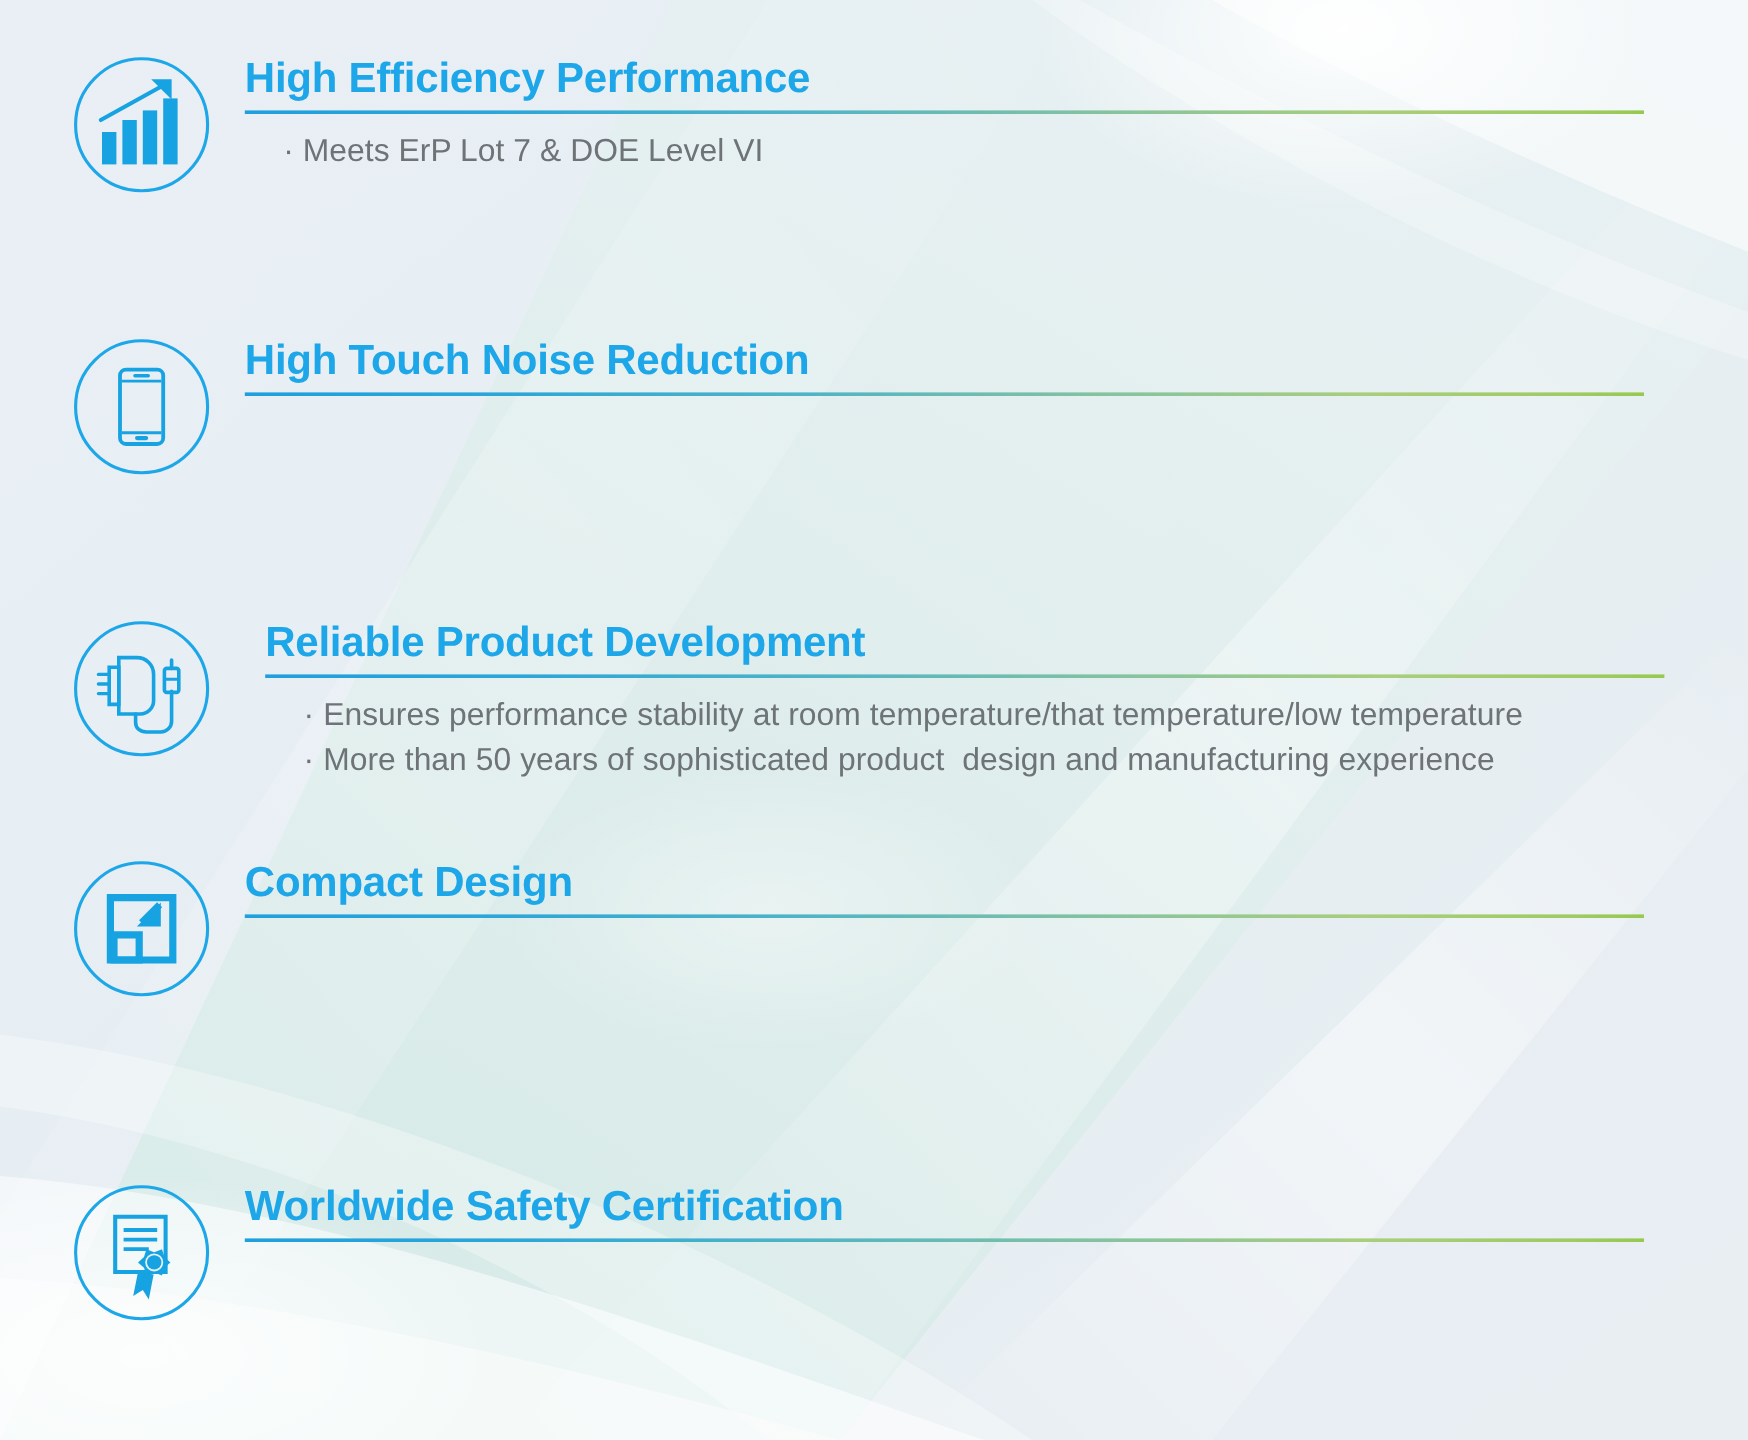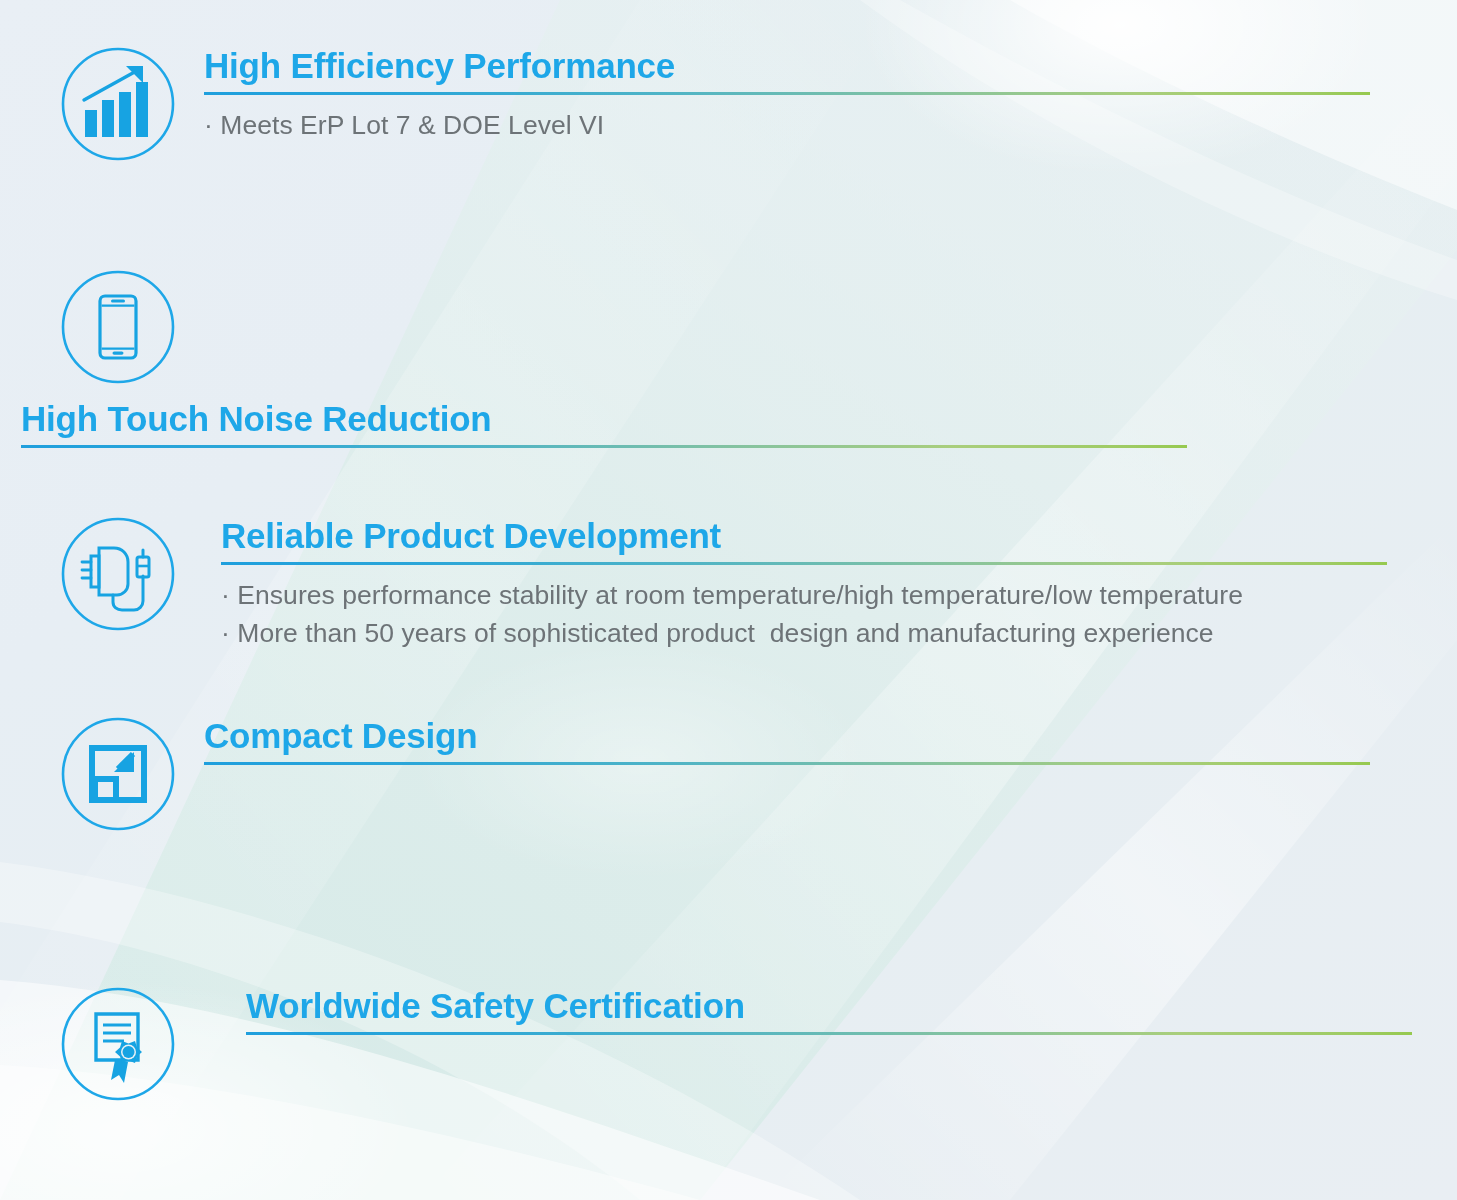--- a/index.html
+++ b/index.html
@@ -82,20 +82,21 @@
         #2ba6d8 18%,
         #4fb4c6 40%,
         #86c39f 62%,
         #a9ce7c 80%,
         #9ecb63 95%,
         #96c94f 100%);
   }
 
   .bullets {
     margin-top: 12px;
+    margin-left: 32px;
   }
 
   .bullet {
     color: #6d7377;
     font-size: 26.5px;
     line-height: 1.42;
     letter-spacing: 0.05px;
     text-indent: -14px;
     padding-left: 14px;
     white-space: pre-wrap;
@@ -173,21 +174,21 @@
     </div>
     <div class="feature-body">
       <div class="feature-title">High Efficiency Performance</div>
       <div class="divider" style="width:1166px;"></div>
       <div class="bullets">
         <div class="bullet">· Meets ErP Lot 7 &amp; DOE Level VI</div>
       </div>
     </div>
   </div>
 
-  <div class="feature" style="top:267px;flex-direction:column;">
+  <div class="feature" style="top:279px;">
     <div class="icon-wrap">
       <svg class="icon-circle" viewBox="0 0 120 120" xmlns="http://www.w3.org/2000/svg">
         <circle cx="60" cy="60" r="55" fill="none" stroke="#1ea7e8" stroke-width="2.6"></circle>
         <rect x="42" y="29" width="36" height="62" rx="5" ry="5" fill="none" stroke="#17a3e2" stroke-width="3.2"></rect>
         <rect x="45.5" y="38.5" width="29" height="43" fill="#ffffff" opacity="0"></rect>
         <path d="M43.6 38.6 H76.4" stroke="#17a3e2" stroke-width="2.4"></path>
         <path d="M43.6 81.6 H76.4" stroke="#17a3e2" stroke-width="2.4"></path>
         <rect x="53" y="32.6" width="14" height="3" rx="1.5" fill="#17a3e2"></rect>
         <rect x="54.5" y="84.4" width="11" height="3.4" rx="1.7" fill="#17a3e2"></rect>
       </svg>
@@ -213,21 +214,21 @@
 
         <rect x="79" y="43" width="12" height="20" rx="2" fill="none" stroke="#17a3e2" stroke-width="3"></rect>
         <path d="M85 36 V43" stroke="#17a3e2" stroke-width="3" stroke-linecap="round"></path>
         <path d="M79 52 H91" stroke="#17a3e2" stroke-width="2.6"></path>
       </svg>
     </div>
     <div class="feature-body">
       <div class="feature-title">Reliable Product Development</div>
       <div class="divider" style="width:1166px;"></div>
       <div class="bullets">
-        <div class="bullet">· Ensures performance stability at room temperature/high temperature/low temperature</div>
+        <div class="bullet">· Ensures performance stability at room temperature/that temperature/low temperature</div>
         <div class="bullet">· More than 50 years of sophisticated product  design and manufacturing experience</div>
       </div>
     </div>
   </div>
 
   <div class="feature" style="top:714px;">
     <div class="icon-wrap">
       <svg class="icon-circle" viewBox="0 0 120 120" xmlns="http://www.w3.org/2000/svg">
         <circle cx="60" cy="60" r="55" fill="none" stroke="#1ea7e8" stroke-width="2.6"></circle>
 
@@ -238,21 +239,21 @@
         <path d="M75 40 L60 55" stroke="#17a3e2" stroke-width="6" stroke-linecap="butt"></path>
         <path d="M76 38 L76 58 L56 58 Z" fill="#17a3e2"></path>
       </svg>
     </div>
     <div class="feature-body">
       <div class="feature-title">Compact Design</div>
       <div class="divider" style="width:1166px;"></div>
     </div>
   </div>
 
-  <div class="feature" style="top:984px;gap:42px;">
+  <div class="feature" style="top:984px;">
     <div class="icon-wrap">
       <svg class="icon-circle" viewBox="0 0 120 120" xmlns="http://www.w3.org/2000/svg">
         <circle cx="60" cy="60" r="55" fill="none" stroke="#1ea7e8" stroke-width="2.6"></circle>
 
         <path d="M38 30 H80 V76 H38 Z" fill="none" stroke="#17a3e2" stroke-width="3.4"></path>
         <path d="M45 41 H73 M45 49 H73 M45 57 H66" stroke="#17a3e2" stroke-width="3.2" stroke-linecap="butt"></path>
 
         <path d="M57 76 L53 96 L61 91 L66 99 L70 78 Z" fill="#17a3e2"></path>
 
         <path d="M64 57 L70.5 59.5 L77 57 L79 63.5 L84 68 L79 72.5 L77 79 L70.5 76.5 L64 79 L62 72.5 L57 68 L62 63.5 Z" fill="#17a3e2"></path>

